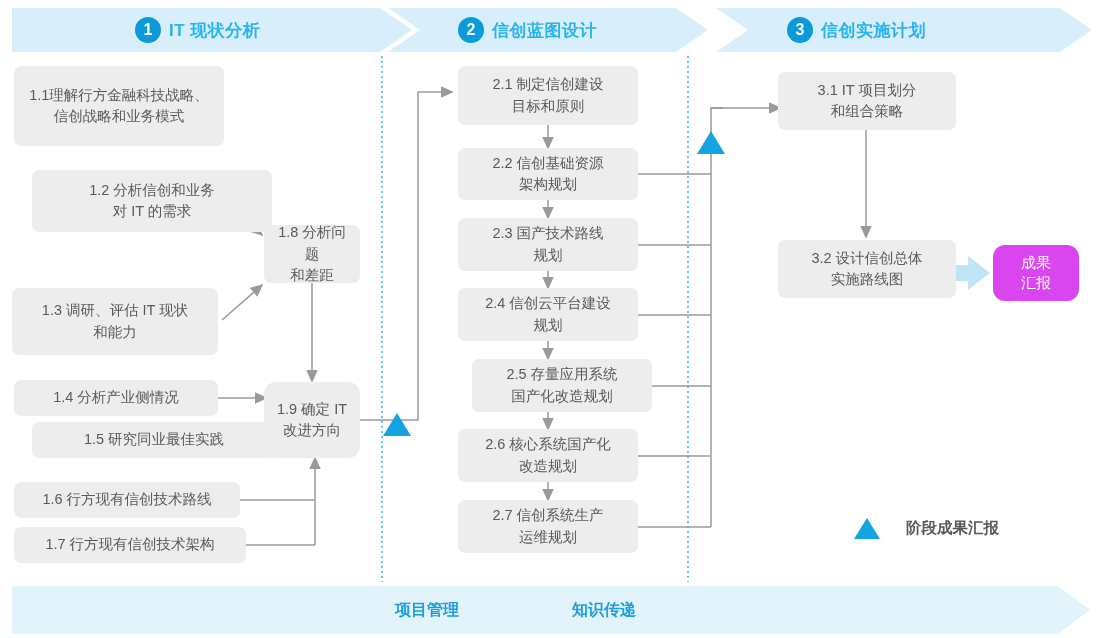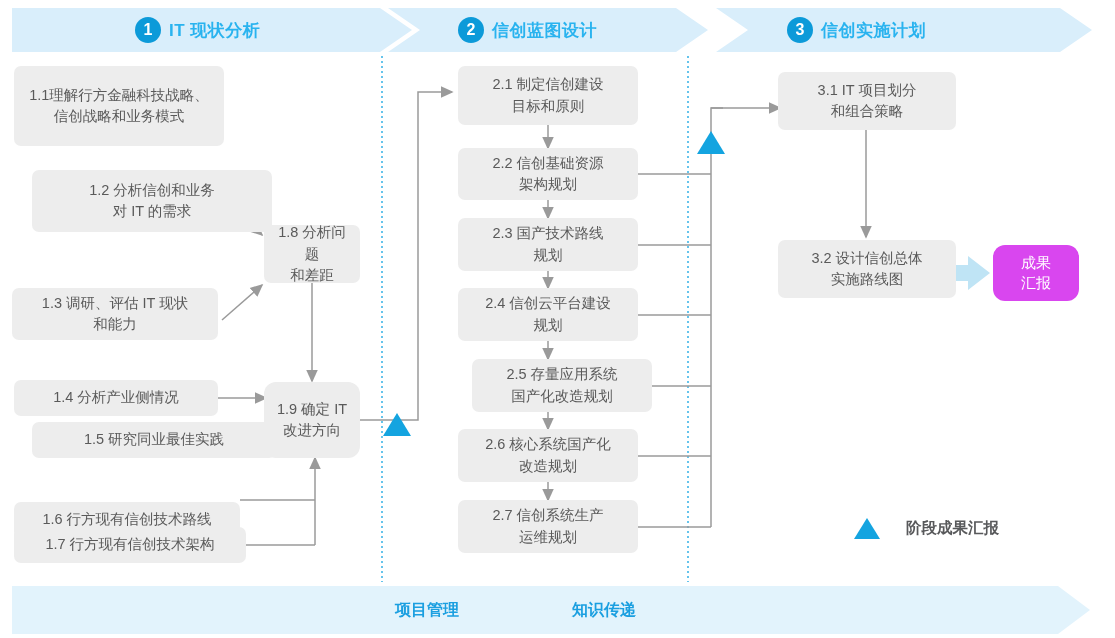--- a/index.html
+++ b/index.html
@@ -161,25 +161,25 @@
   </div>
   <div class="phase-label" style="left:787px;top:9px;">
     <span class="phase-num">3</span>
     <span class="phase-text">信创实施计划</span>
   </div>
 
   <div class="box" style="left:14px;top:66px;width:210px;height:80px;">1.1理解行方金融科技战略、
 信创战略和业务模式</div>
   <div class="box" style="left:32px;top:170px;width:240px;height:62px;">1.2 分析信创和业务
 对 IT 的需求</div>
-  <div class="box" style="left:12px;top:288px;width:206px;height:52px;">1.3 调研、评估 IT 现状
+  <div class="box" style="left:12px;top:288px;width:206px;height:67px;">1.3 调研、评估 IT 现状
 和能力</div>
   <div class="box" style="left:14px;top:380px;width:204px;height:36px;">1.4 分析产业侧情况</div>
   <div class="box" style="left:32px;top:422px;width:244px;height:36px;">1.5 研究同业最佳实践</div>
-  <div class="box" style="left:14px;top:482px;width:226px;height:36px;margin-top:20px;">1.6 行方现有信创技术路线</div>
+  <div class="box" style="left:14px;top:482px;width:226px;height:36px;">1.6 行方现有信创技术路线</div>
   <div class="box" style="left:14px;top:527px;width:232px;height:36px;">1.7 行方现有信创技术架构</div>
 
   <div class="box" style="left:264px;top:225px;width:96px;height:58px;">1.8 分析问题
 和差距</div>
   <div class="box" style="left:264px;top:382px;width:96px;height:76px;border-radius:12px;">1.9 确定 IT
 改进方向</div>
 
   <div class="box" style="left:458px;top:66px;width:180px;height:59px;">2.1 制定信创建设
 目标和原则</div>
   <div class="box" style="left:458px;top:148px;width:180px;height:52px;">2.2 信创基础资源

